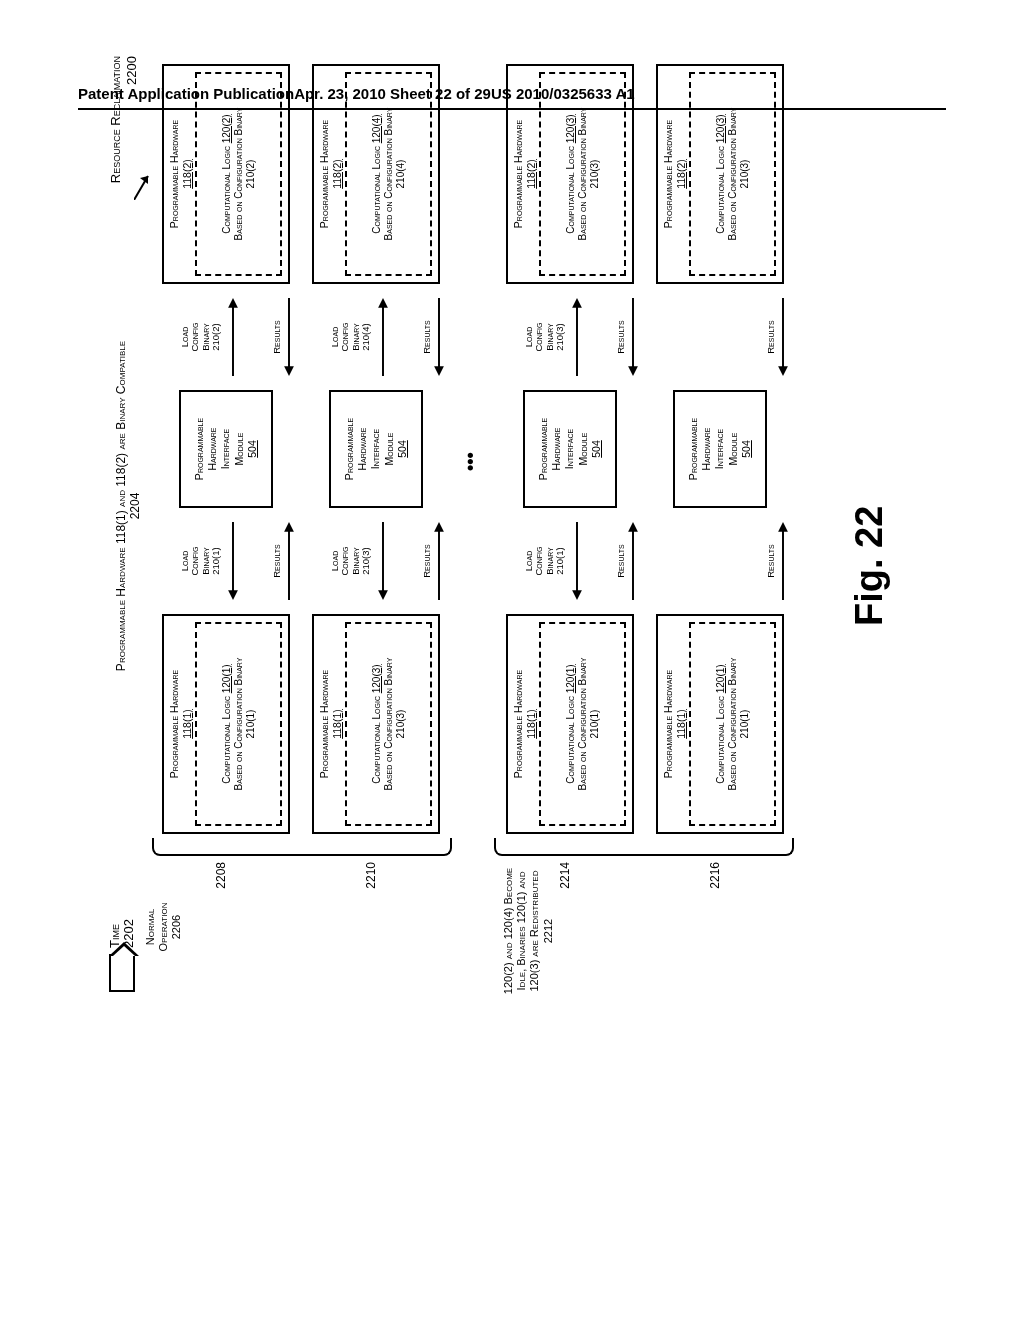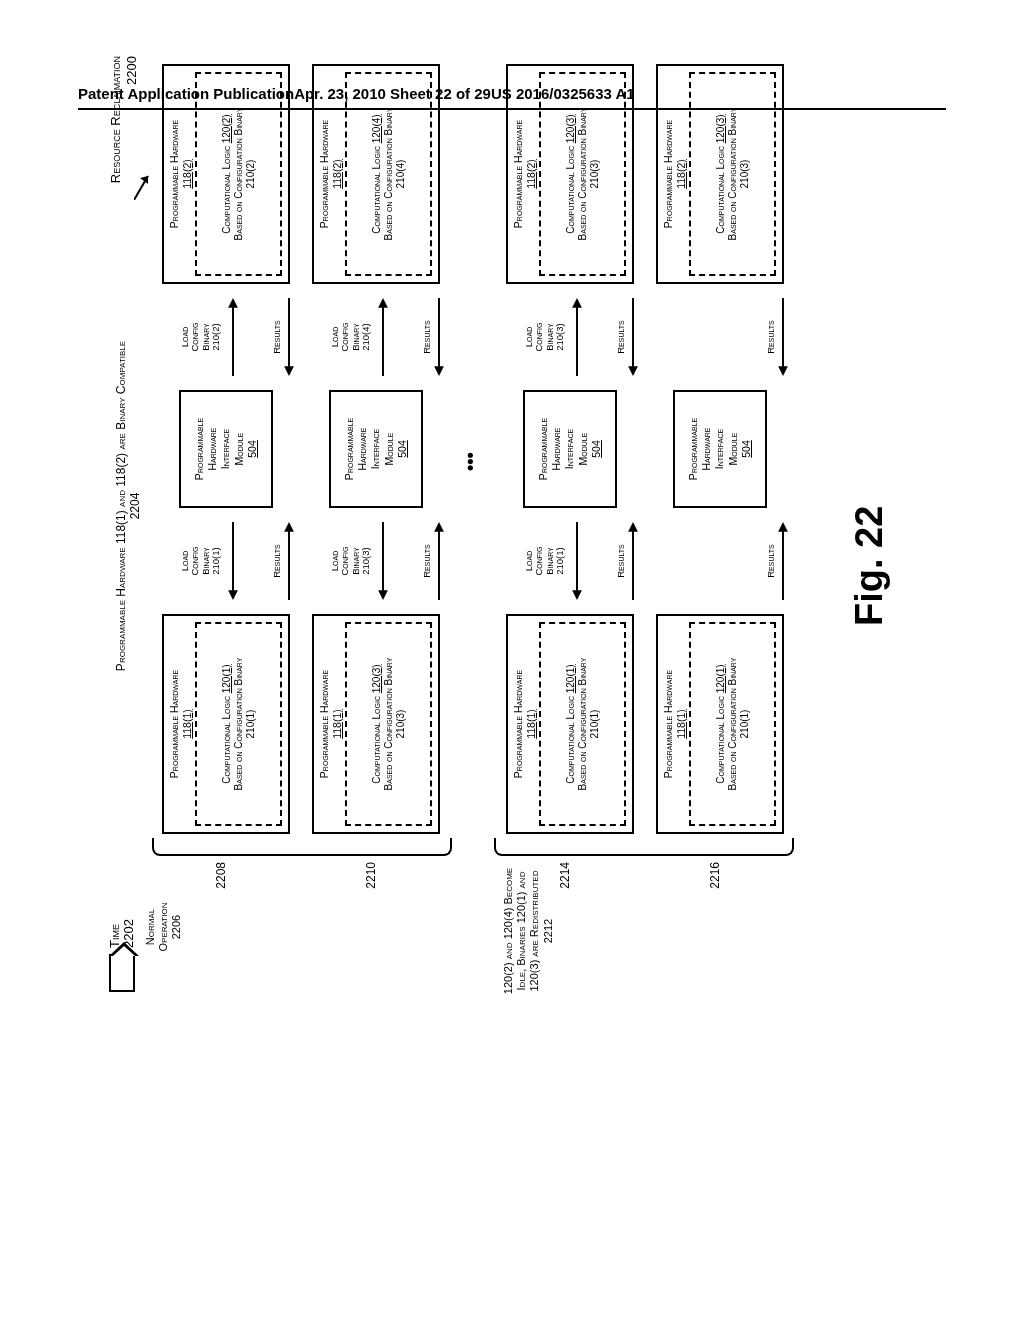--- a/index.html
+++ b/index.html
@@ -211,21 +211,21 @@
   .arrow-r svg, .arrow-l svg { display:block; width:100%; height:10px; }
 </style>
 </head>
 <body>
 
 <div class="page">
 
   <div class="header">
     <span>Patent Application Publication</span>
     <span>Apr. 23, 2010  Sheet 22 of 29</span>
-    <span>US 2016/0325633 A1</span>
+    <span>US 2010/0325633 A1</span>
   </div>
   <div class="header-rule"></div>
 
   <div class="figure-wrap">
     <div class="figure">
 
       <div class="time-row">
         <div class="time-arrow"></div>
         <div class="time-txt">
           <span>Time</span><br>

